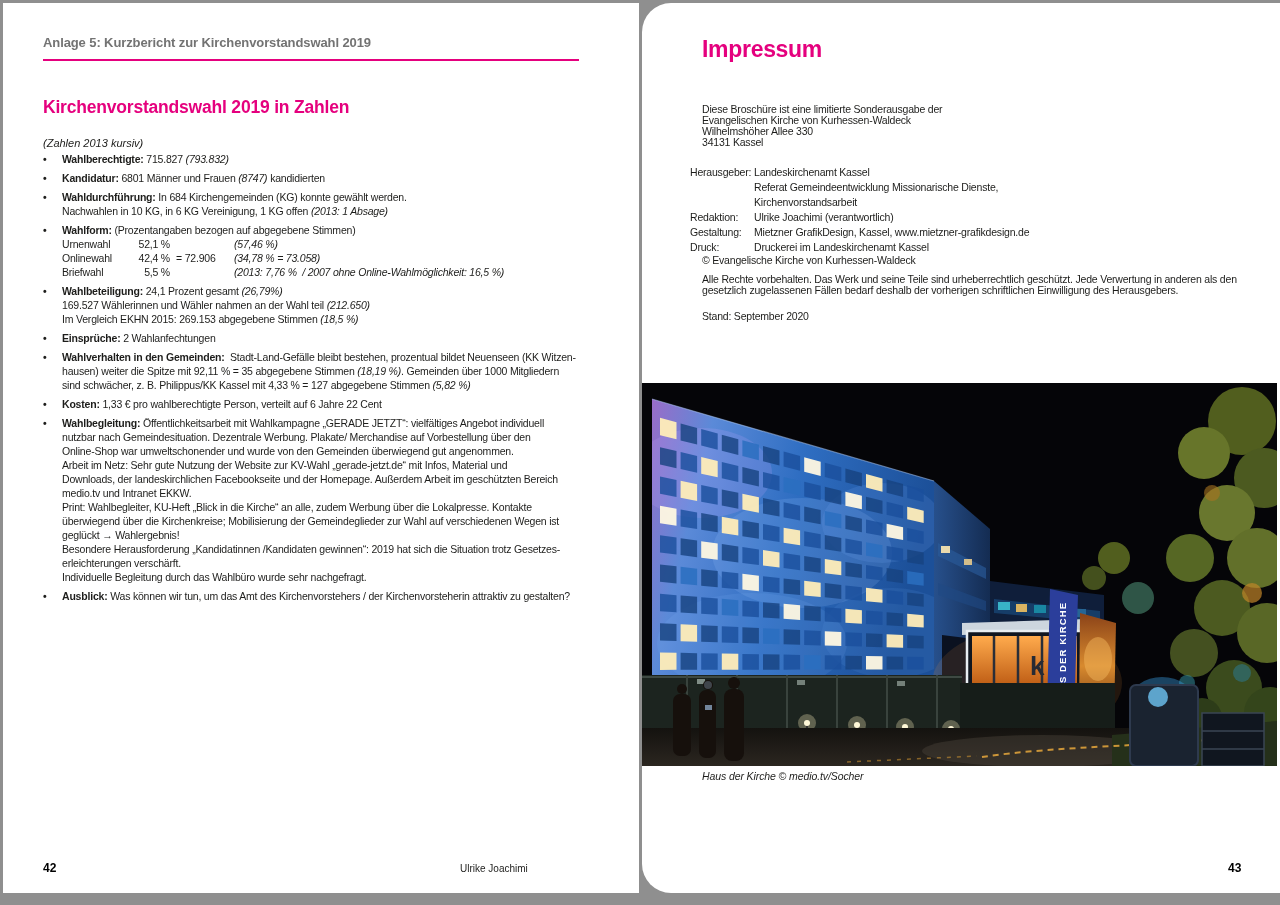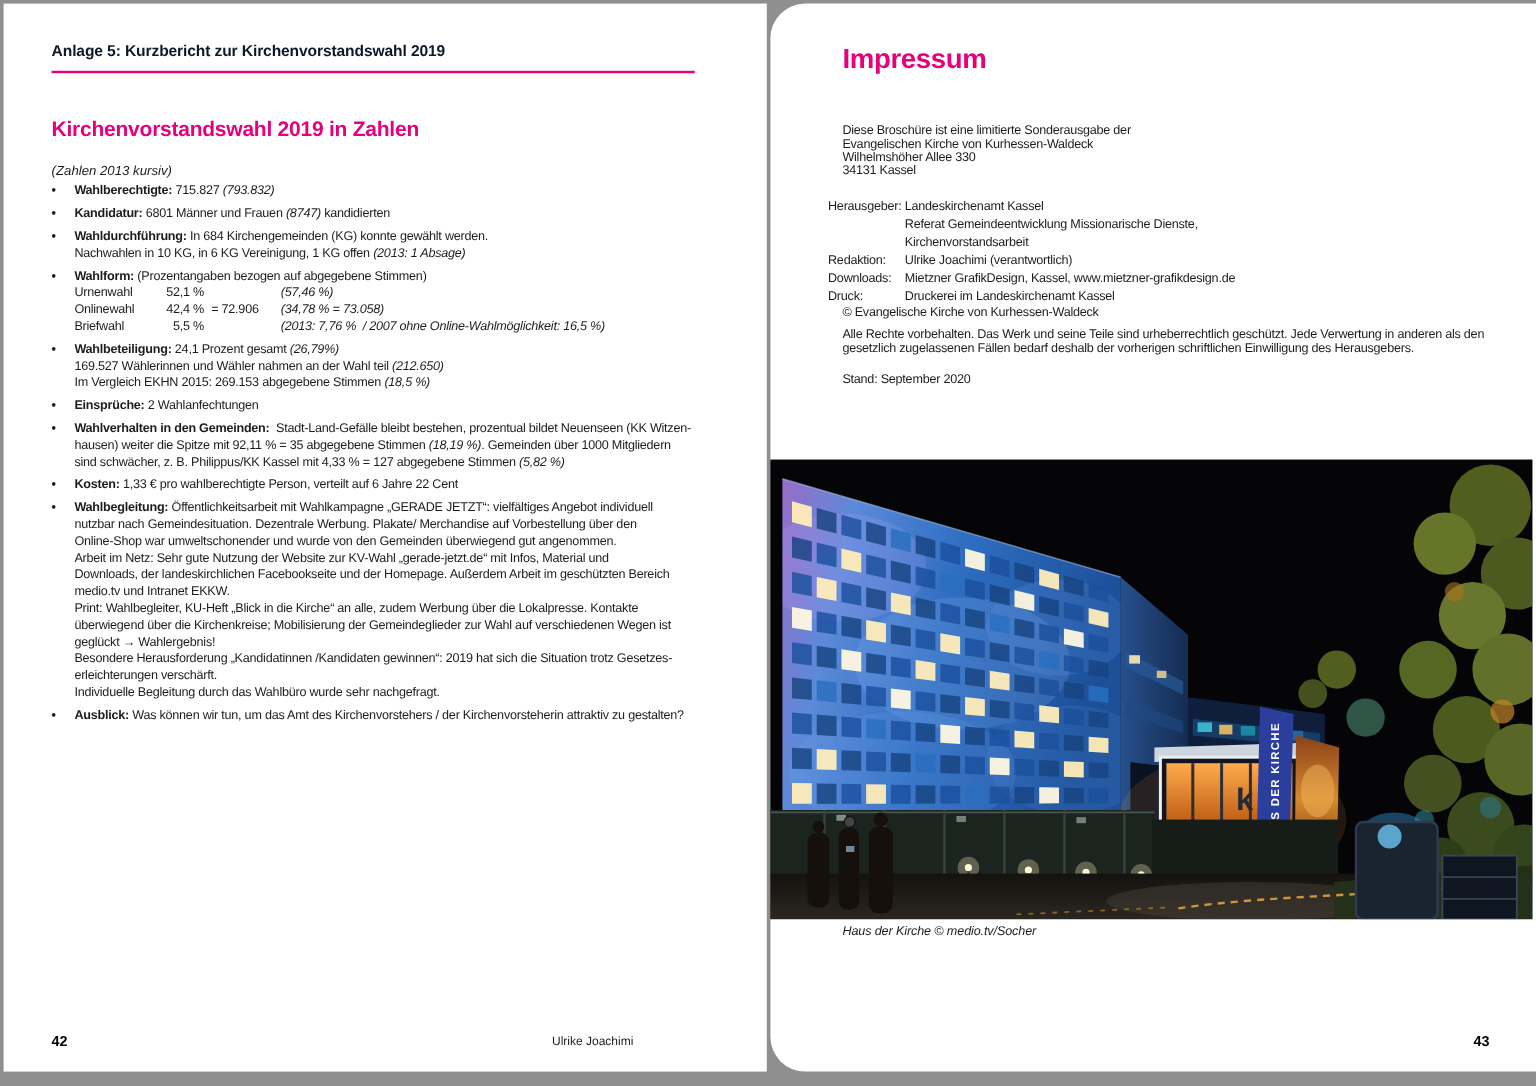--- a/index.html
+++ b/index.html
@@ -4,21 +4,21 @@
 <style>
   html,body{margin:0;padding:0;background:#6e6e6e;}
   #stage{position:relative;width:1280px;height:905px;background:#8f8f8f;overflow:hidden;
          font-family:"Liberation Sans",sans-serif;color:#1d1d1b;}
   .page{position:absolute;top:3px;height:890px;background:#ffffff;}
   #page-left{left:3px;width:636px;}
   #page-right{left:642px;width:739px;border-radius:29px;}
   .b{font-weight:bold;}
   .i{font-style:italic;}
   
-  .doc-header{position:absolute;left:40px;top:32px;font-size:13px;font-weight:bold;color:#0f172a;letter-spacing:-0.1px;}
+  .doc-header{position:absolute;left:40px;top:32px;font-size:13px;font-weight:bold;color:#737373;letter-spacing:-0.1px;}
   .pink-rule{position:absolute;left:40px;top:56px;width:536px;height:2px;background:#e5007e;}
   .page-title{position:absolute;left:40px;top:94px;font-size:17.5px;font-weight:bold;color:#e5007e;letter-spacing:-0.2px;}
   .subtitle{position:absolute;left:40px;top:134px;font-size:11px;font-style:italic;text-align:center;}
   #bullets{position:absolute;left:40px;top:149px;width:545px;font-size:10.5px;line-height:14px;letter-spacing:-0.2px;}
   .bullet{display:flex;margin-bottom:5px;}
   .dot{flex:none;width:11px;}
   .dot::before{content:"\2022";font-weight:bold;}
   .bullet-body{flex:1;min-width:0;margin-left:8px;}
   .line{white-space:pre;}
   .wtable{display:grid;grid-template-columns:72px 42px 58px auto;line-height:14px;}
@@ -156,21 +156,21 @@
 34131 Kassel</div>
     <div id="credits">
         <div>Herausgeber:</div>
         <div>Landeskirchenamt Kassel</div>
         <div></div>
         <div>Referat Gemeindeentwicklung Missionarische Dienste,</div>
         <div></div>
         <div>Kirchenvorstandsarbeit</div>
         <div>Redaktion:</div>
         <div>Ulrike Joachimi (verantwortlich)</div>
-        <div>Downloads:</div>
+        <div>Gestaltung:</div>
         <div>Mietzner GrafikDesign, Kassel, www.mietzner-grafikdesign.de</div>
         <div>Druck:</div>
         <div>Druckerei im Landeskirchenamt Kassel</div>
       </div>
     <div class="rp-block" id="copyright">© Evangelische Kirche von Kurhessen-Waldeck</div>
     <div class="rp-block" id="rights">Alle Rechte vorbehalten. Das Werk und seine Teile sind urheberrechtlich geschützt. Jede Verwertung in anderen als den
 gesetzlich zugelassenen Fällen bedarf deshalb der vorherigen schriftlichen Einwilligung des Herausgebers.</div>
     <div class="rp-block" id="stand">Stand: September 2020</div>
 
     <div id="photo">

